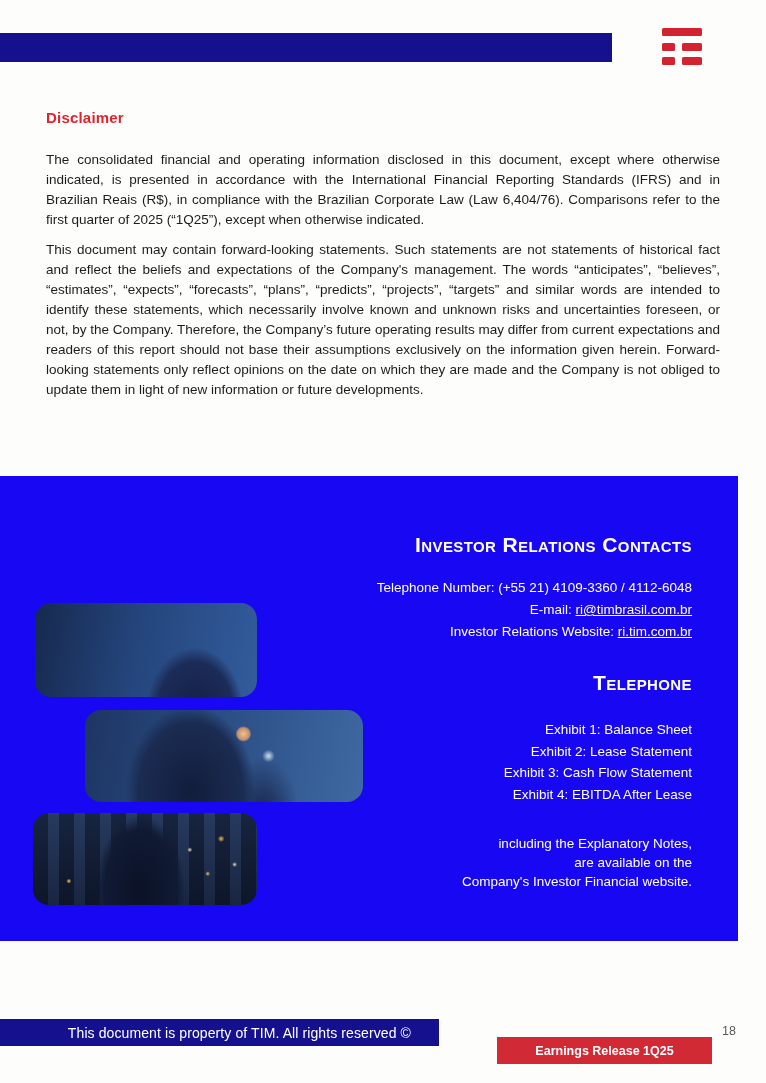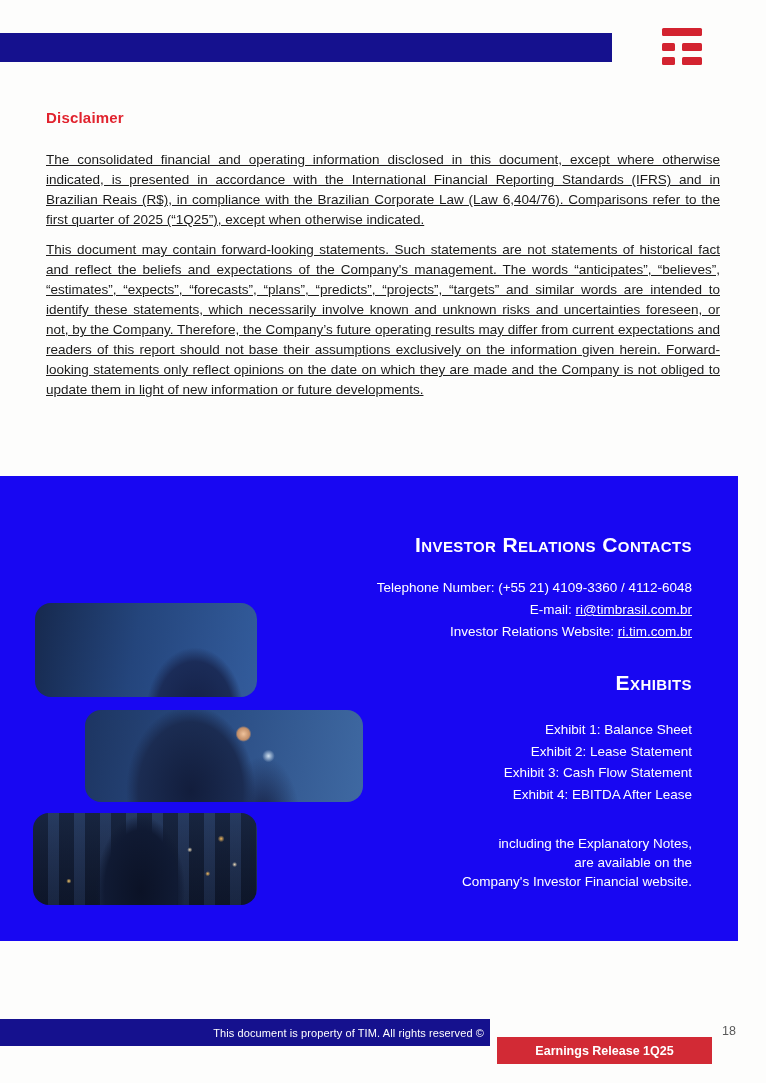--- a/index.html
+++ b/index.html
@@ -24,21 +24,21 @@
   .tim-logo .b-sm { width:13px; }
   .tim-logo .b-md { width:20px; }
   
   .content { padding:109px 46px 0 46px; }
   .content h1 {
     color:#e1232e; font-size:15px; font-weight:bold; letter-spacing:0.2px;
     margin:0 0 24px 0;
   }
   .content p {
     font-size:13.5px; line-height:20px; color:#1c1c1c;
-    text-align:justify; margin:0 0 10px 0;text-decoration:underline;
+    text-align:justify; margin:0 0 10px 0;
   }
   
   .blue-section {
     position:absolute; left:0; top:476px; width:738px; height:465px;
     background:#1807f2; color:#ffffff;
   }
   .rblock { position:absolute; right:46px; text-align:right; }
   .sec-heading {
     font-variant:small-caps; font-weight:bold; font-size:21px;
     letter-spacing:0.4px; line-height:23px;
@@ -75,24 +75,24 @@
       radial-gradient(circle 4px at 84% 28%, #f2b95c 0%, rgba(242,185,92,0) 85%),
       radial-gradient(circle 3px at 90% 56%, #e8d9b8 0%, rgba(232,217,184,0) 85%),
       radial-gradient(circle 3px at 78% 66%, #f2b95c 0%, rgba(242,185,92,0) 85%),
       radial-gradient(circle 3px at 70% 40%, #e8d9b8 0%, rgba(232,217,184,0) 85%),
       radial-gradient(ellipse 62px 105px at 48% 85%, #0b1226 0%, #101a33 58%, rgba(16,26,51,0) 72%),
       repeating-linear-gradient(90deg, rgba(10,16,32,0.45) 0px, rgba(10,16,32,0.45) 15px, rgba(52,74,116,0.25) 15px, rgba(52,74,116,0.25) 26px),
       linear-gradient(180deg, #22365a 0%, #1a2845 45%, #101a30 100%);
   }
   
   .footer-bar {
-    position:absolute; left:0; top:1019px; width:490px; height:27px;
+    position:absolute; left:0; top:1019px; width:439px; height:27px;
     background:#15118e; color:#ffffff;
     display:flex; align-items:center; justify-content:flex-end;
-    padding-right:6px; font-size:11px; letter-spacing:0.1px;
+    padding-right:28px; font-size:14px; letter-spacing:0.1px;
   }
   .release-badge {
     position:absolute; left:497px; top:1037px; width:215px; height:27px;
     background:#d22a35; color:#ffffff; font-weight:bold; font-size:12.5px;
     display:flex; align-items:center; justify-content:center;
   }
   .page-number {
     position:absolute; left:722px; top:1019px; height:27px; line-height:25px;
     color:#595959; font-size:12.5px;
   }
@@ -126,21 +126,21 @@
     <div class="rblock ir-block">
       <div class="sec-heading">Investor Relations Contacts</div>
       <div class="contact-lines">
         <div>Telephone Number: (+55 21) 4109-3360 / 4112-6048</div>
         <div><span>E-mail: </span><a href="#">ri@timbrasil.com.br</a></div>
         <div><span>Investor Relations Website: </span><a href="#">ri.tim.com.br</a></div>
       </div>
     </div>
 
     <div class="rblock ex-block">
-      <div class="sec-heading">Exhibits</div>
+      <div class="sec-heading">Telephone</div>
       <div class="exhibit-list">
         <div>Exhibit 1: Balance Sheet</div>
         <div>Exhibit 2: Lease Statement</div>
         <div>Exhibit 3: Cash Flow Statement</div>
         <div>Exhibit 4: EBITDA After Lease</div>
       </div>
     </div>
 
     <div class="rblock closing-block">
       <div>including the Explanatory Notes,</div>

